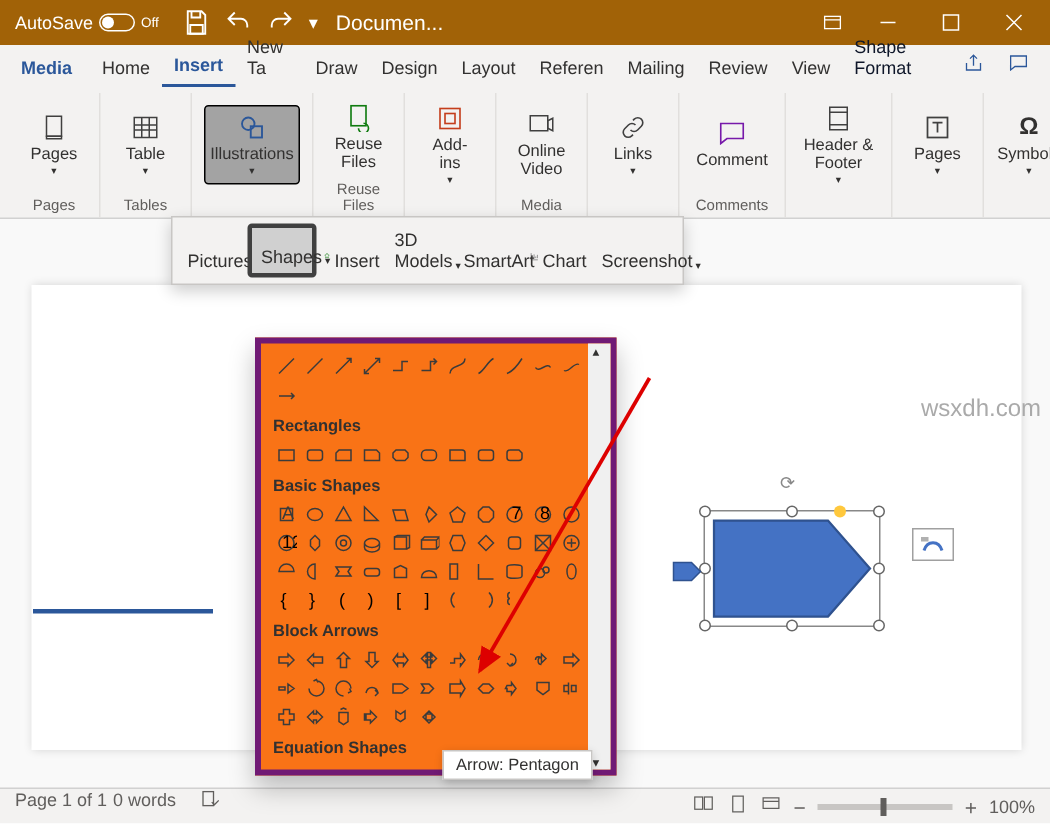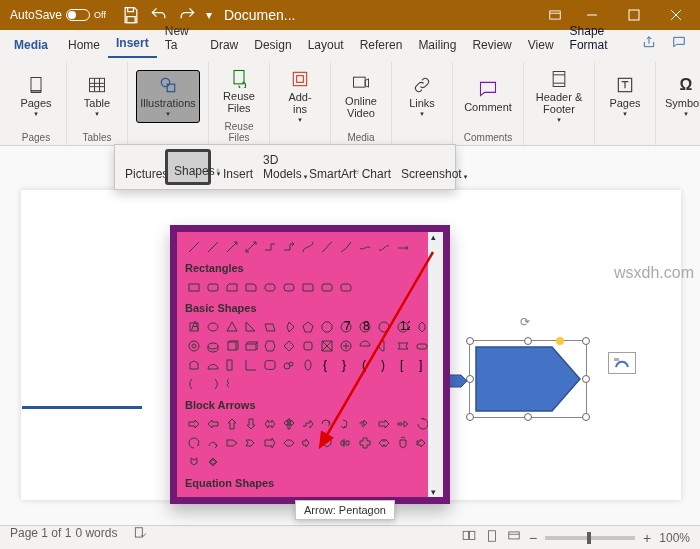--- a/index.html
+++ b/index.html
@@ -23,21 +23,21 @@
 .group{display:flex;flex-direction:column;align-items:center;padding:0 8px;border-right:1px solid #e1dfdd}
 .group-items{display:flex;gap:4px;flex:1;align-items:center}
 .big-btn{width:44px;display:flex;flex-direction:column;align-items:center;gap:2px;padding:4px 2px;cursor:pointer;border-radius:3px}
 .big-btn.selected{background:#a3a3a3;border:1px solid #000000}
 .big-btn .ic{width:20px;height:20px;display:flex;align-items:center;justify-content:center}
 .big-btn .lbl{font-size:11px;text-align:center;line-height:12px}
 .group-label{font-size:10px;color:#605e5c;text-align:center;padding:2px 0}
 .sub-ribbon{position:absolute;top:144px;left:114px;background:#f3f2f1;border:1px solid #c8c6c4;box-shadow:0 4px 10px rgba(0,0,0,.2);display:flex;padding:4px;z-index:10}
 .sub-btn{width:46px;display:flex;flex-direction:row;align-items:flex-end;gap:2px;padding:4px;cursor:pointer;border-radius:3px}
 .sub-btn.selected{background:#d0d0d0;border:3px solid #404040}
-.dropdown{position:absolute;top:225px;left:170px;width:280px;background:#ec4899;border:7px solid #701a75;box-shadow:0 8px 16px rgba(0,0,0,.25);z-index:20;font-size:11px}
+.dropdown{position:absolute;top:225px;left:170px;width:241px;background:#f97316;border:4px solid #701a75;box-shadow:0 8px 16px rgba(0,0,0,.25);z-index:20;font-size:11px}
 .drop-scroll{position:absolute;right:0;top:0;bottom:0;width:15px;background:#f0f0f0}
 .drop-scroll::before{content:"▴";position:absolute;top:0;left:3px;font-size:9px}
 .drop-scroll::after{content:"▾";position:absolute;bottom:0;left:3px;font-size:9px}
 .drop-section{padding:4px 8px}
 .drop-head{font-weight:700;font-size:11px;margin:6px 0 4px}
 .shape-row{display:flex;gap:1px;flex-wrap:wrap}
 .shape-cell{width:18px;height:18px;display:flex;align-items:center;justify-content:center;cursor:pointer;border:1px solid transparent}
 .canvas{position:absolute;top:146px;left:0;right:0;bottom:24px;background:#f9f9f9}
 .doc{position:absolute;left:21px;top:44px;width:660px;height:310px;background:#fff;box-shadow:0 0 6px rgba(0,0,0,.15)}
 .blue-line{position:absolute;left:22px;top:260px;width:120px;height:3px;background:#2b579a}

